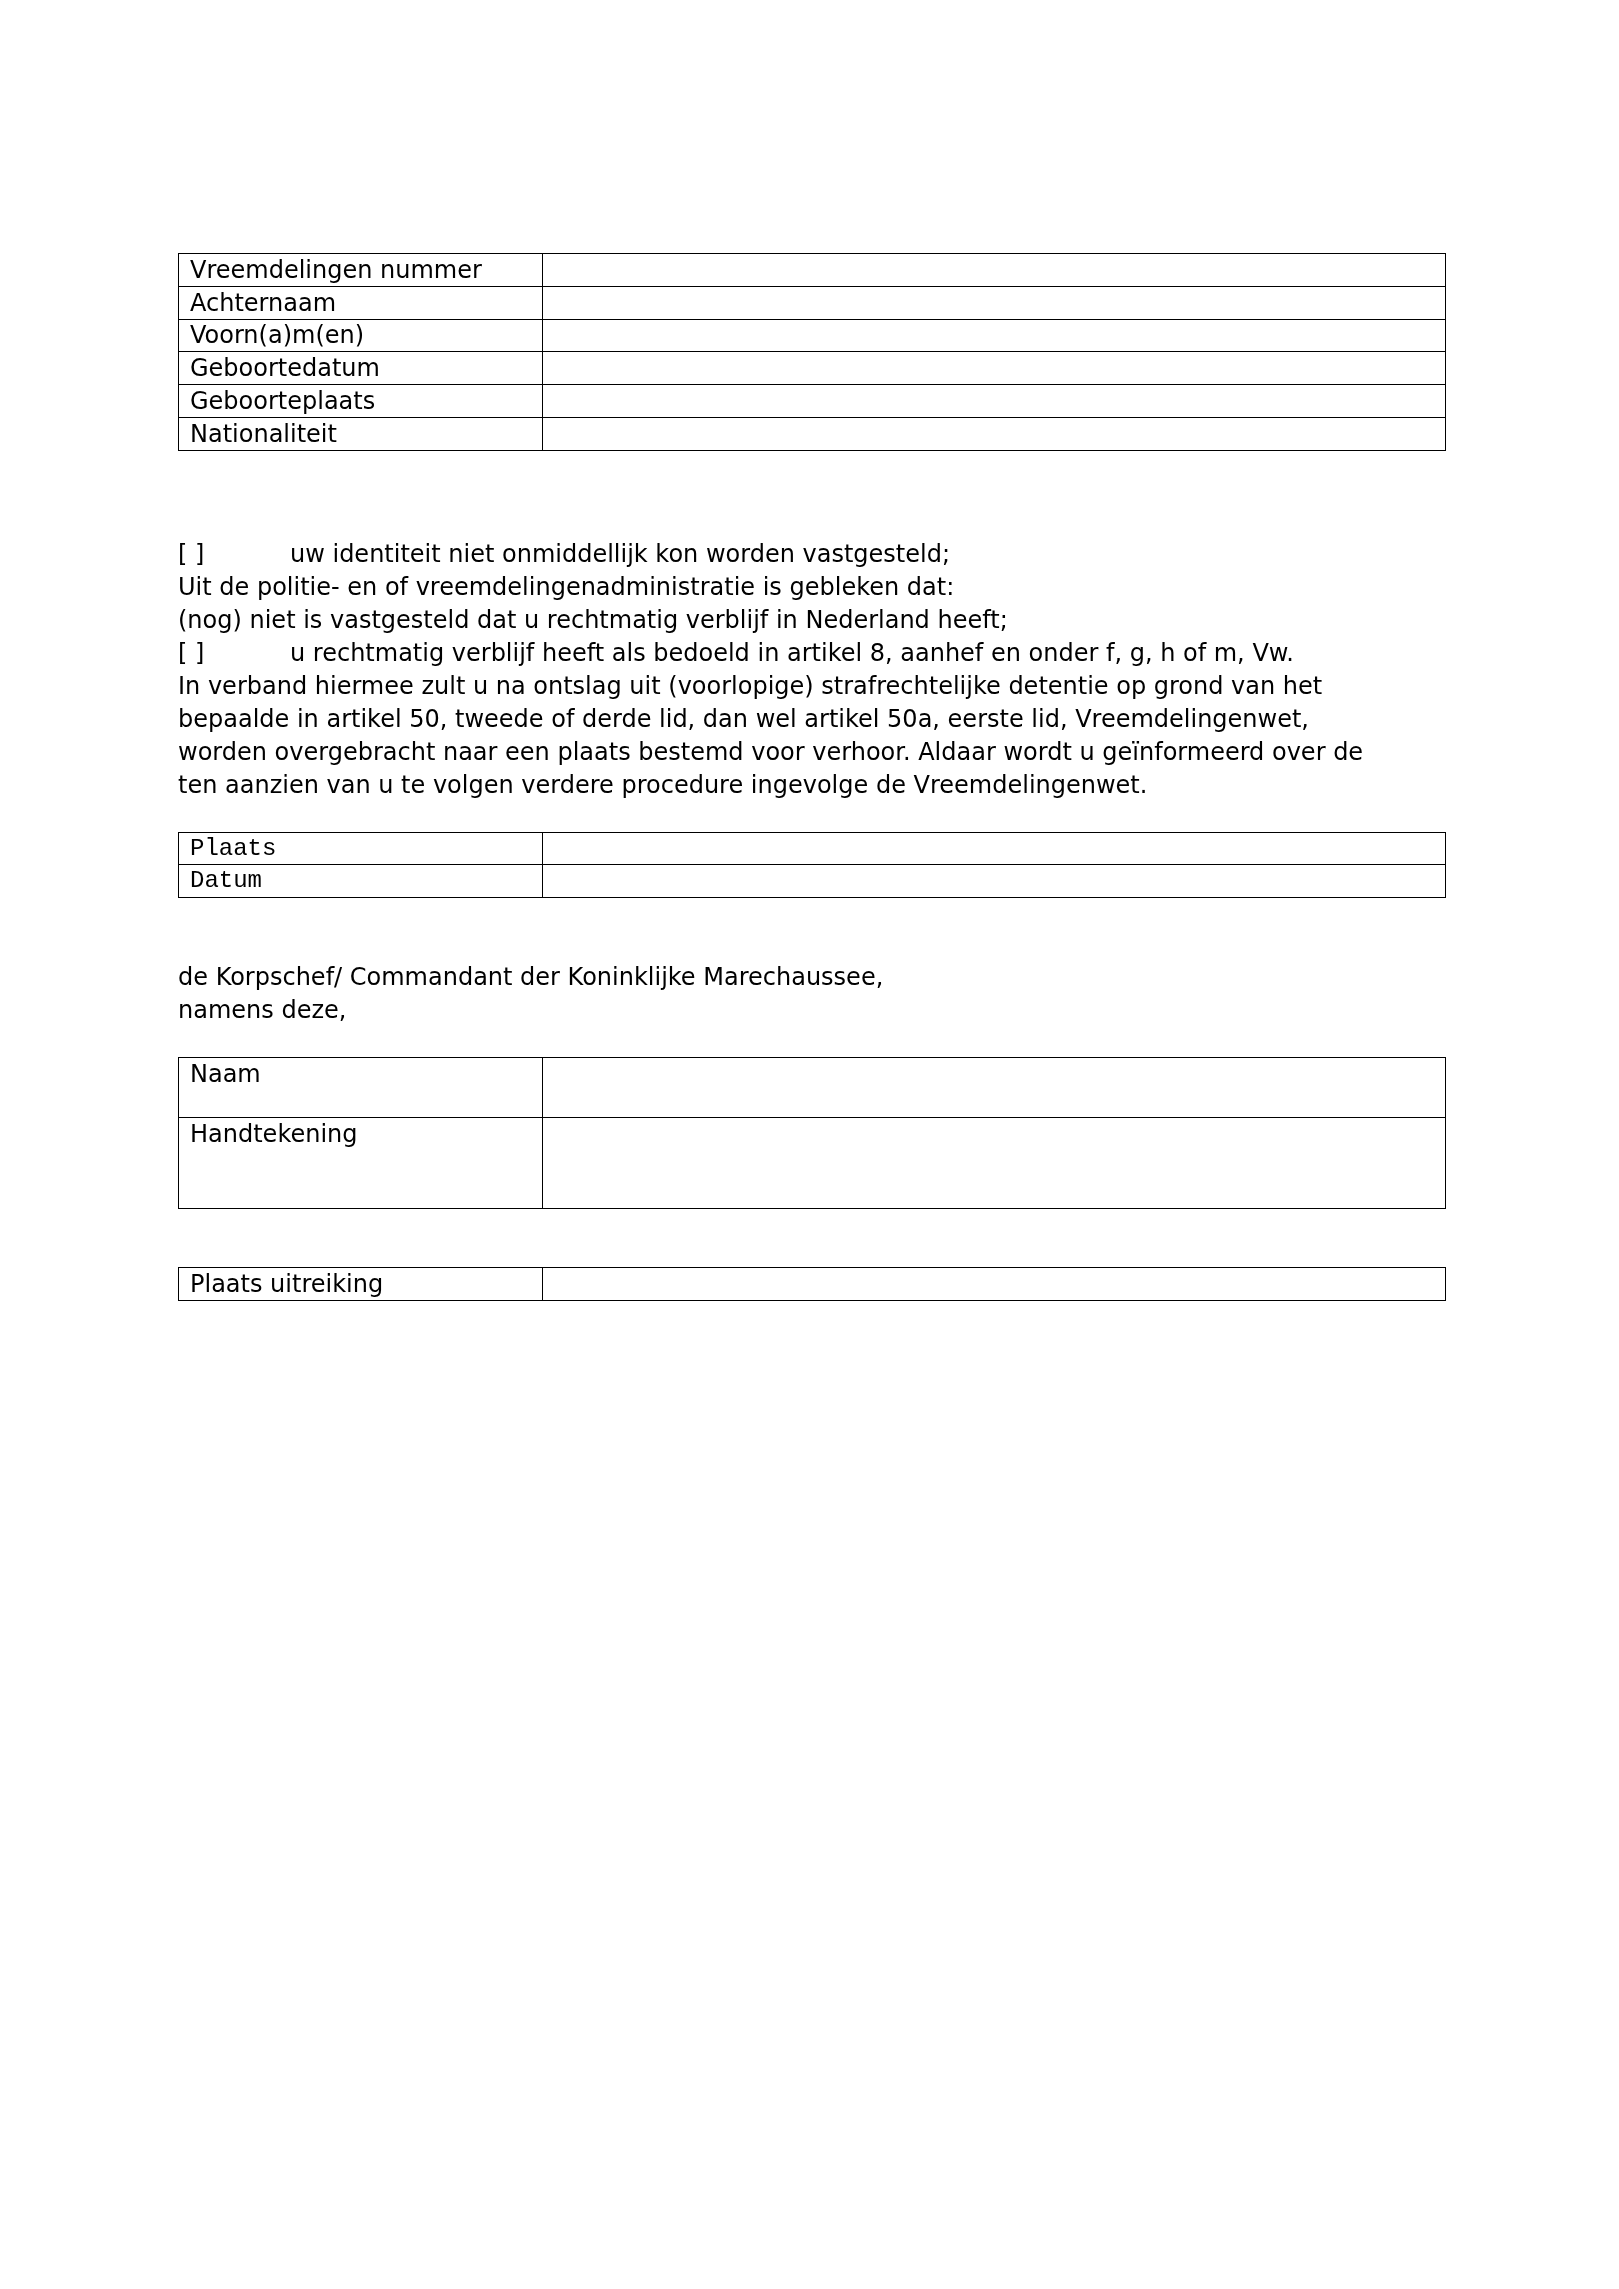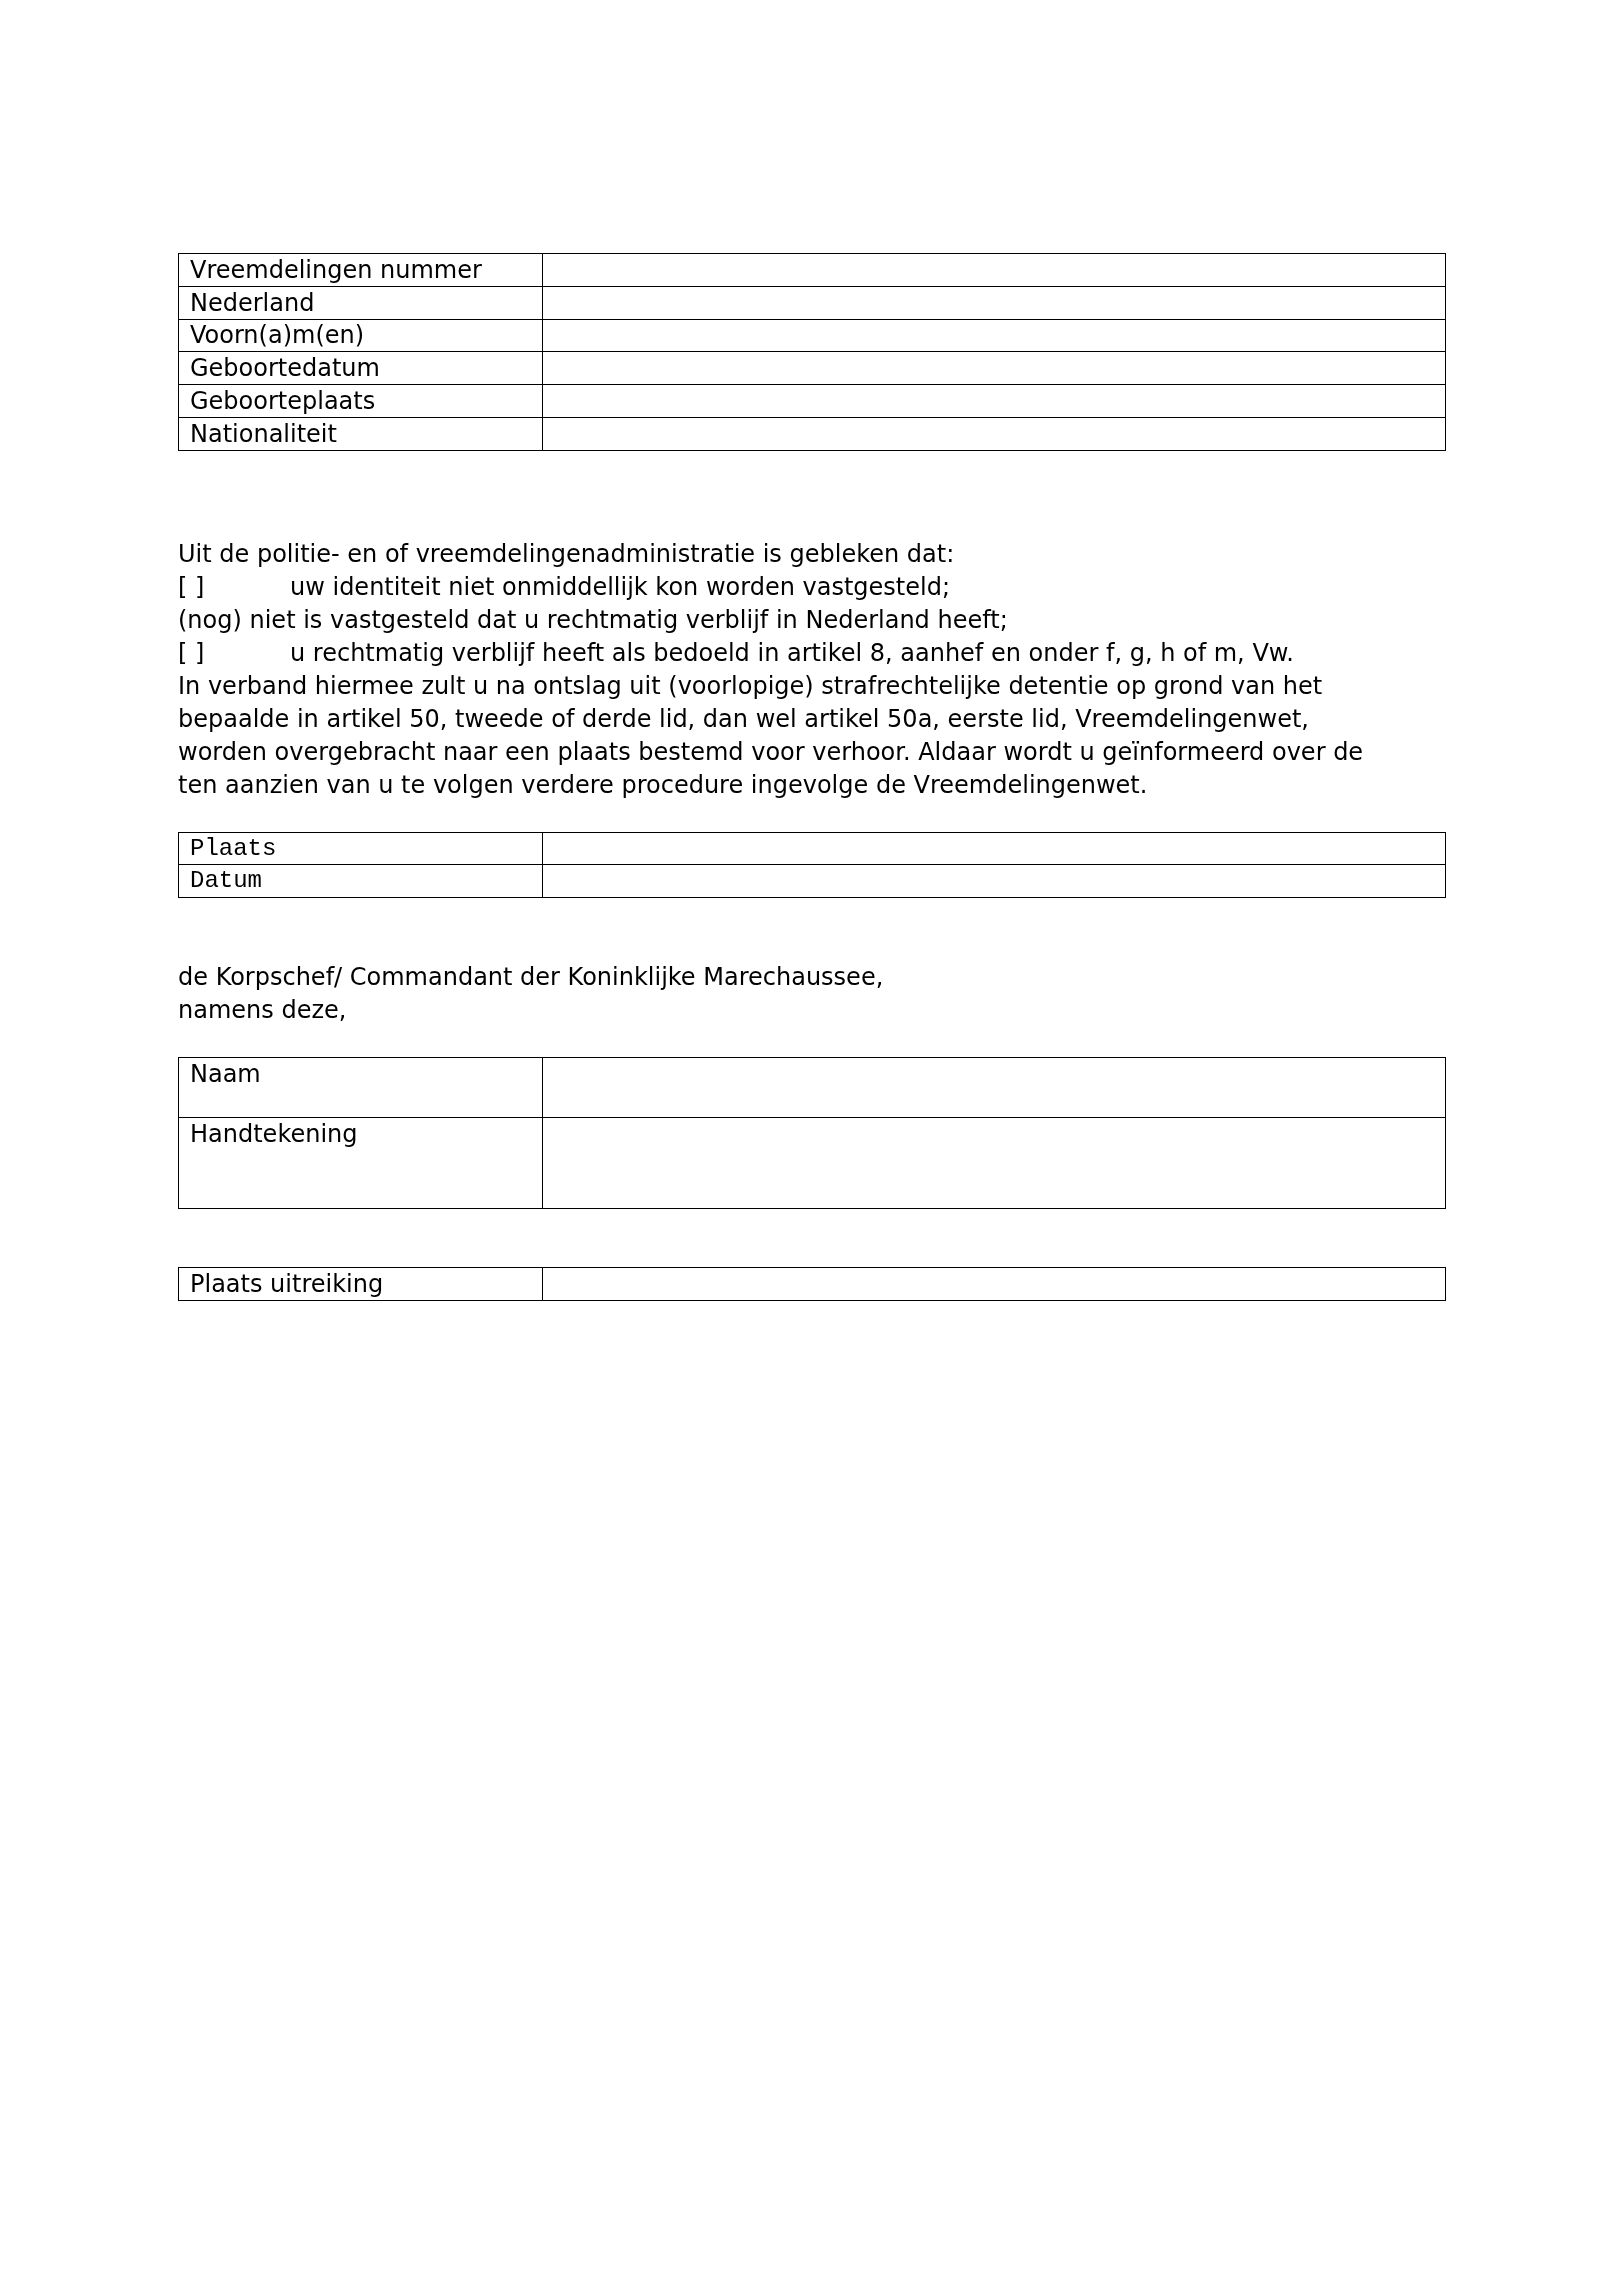--- a/index.html
+++ b/index.html
@@ -71,21 +71,21 @@
 <div class="page">
   <div class="content">
 
     <table class="tbl" id="identity-table">
       <tbody>
         <tr>
           <td class="lbl">Vreemdelingen nummer</td>
           <td class="val"></td>
         </tr>
         <tr>
-          <td class="lbl">Nederland</td>
+          <td class="lbl">Achternaam</td>
           <td class="val"></td>
         </tr>
         <tr>
           <td class="lbl">Voorn(a)m(en)</td>
           <td class="val"></td>
         </tr>
         <tr>
           <td class="lbl">Geboortedatum</td>
           <td class="val"></td>
         </tr>
@@ -94,24 +94,24 @@
           <td class="val"></td>
         </tr>
         <tr>
           <td class="lbl">Nationaliteit</td>
           <td class="val"></td>
         </tr>
       </tbody>
     </table>
 
     <div class="para" id="findings-section">
-      <div class="line">Uit de politie- en of vreemdelingenadministratie is gebleken dat:</div>
       <div class="line">
         <span class="chk">[ ]</span><span>uw identiteit niet onmiddellijk kon worden vastgesteld;</span>
       </div>
+      <div class="line">Uit de politie- en of vreemdelingenadministratie is gebleken dat:</div>
       <div class="line">(nog) niet is vastgesteld dat u rechtmatig verblijf in Nederland heeft;</div>
       <div class="line">
         <span class="chk">[ ]</span><span>u rechtmatig verblijf heeft als bedoeld in artikel 8, aanhef en onder f, g, h of m, Vw.</span>
       </div>
     </div>
 
     <div class="para" id="notice-paragraph">
       <div class="line">In verband hiermee zult u na ontslag uit (voorlopige) strafrechtelijke detentie op grond van het</div>
       <div class="line">bepaalde in artikel 50, tweede of derde lid, dan wel artikel 50a, eerste lid, Vreemdelingenwet,</div>
       <div class="line">worden overgebracht naar een plaats bestemd voor verhoor. Aldaar wordt u geïnformeerd over de</div>

